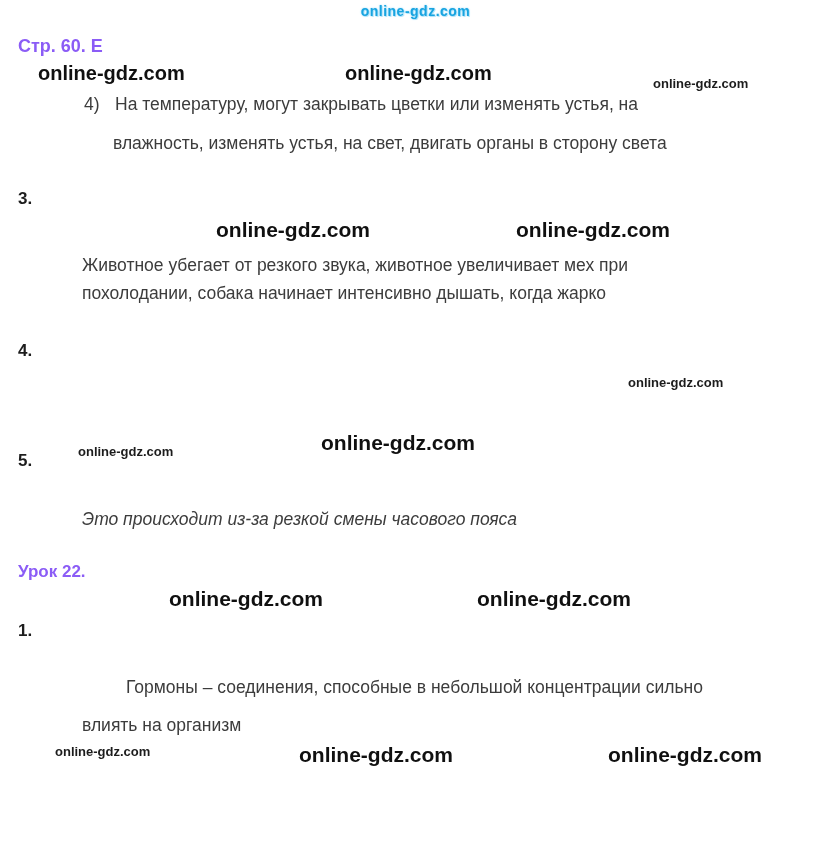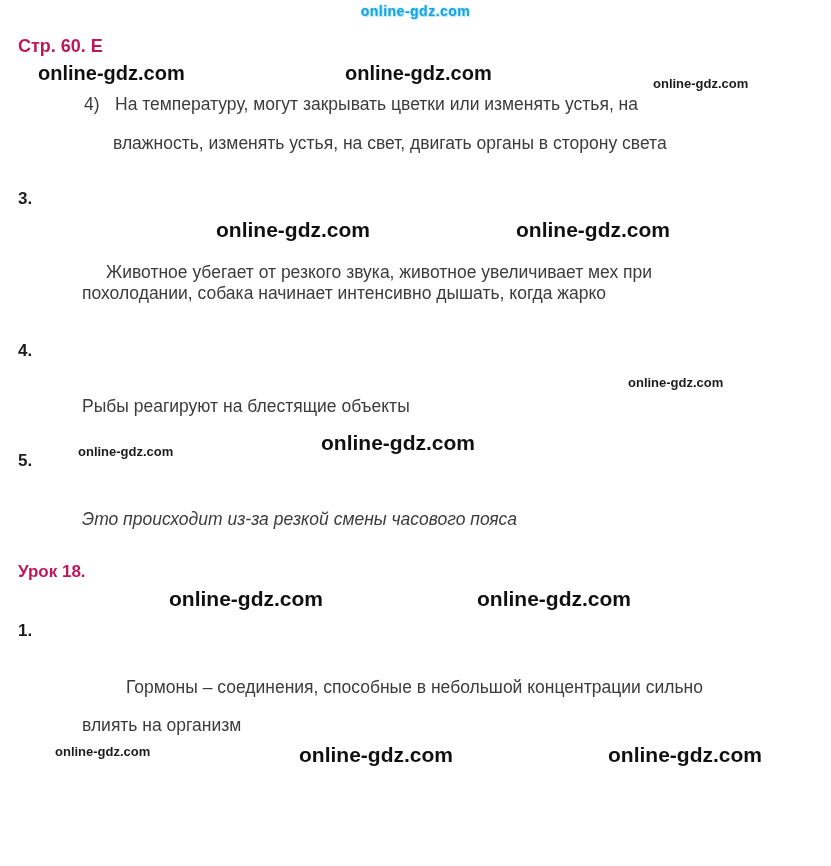--- a/index.html
+++ b/index.html
@@ -31,21 +31,21 @@
     color: #101010;
   }
   .wm-sm {
     font-size: 13px;
     font-weight: 700;
     color: #1c1c1c;
   }
   .heading {
     font-size: 18px;
     font-weight: 700;
-    color: #be185d;
+    color: #8b5cf6;
   }
   .num {
     font-size: 17px;
     font-weight: 700;
     color: #1d1d1d;
   }
   .body-line {
     font-size: 17.5px;
     font-weight: 400;
     color: #3c3c3c;
@@ -64,33 +64,32 @@
   <div class="abs wm-lg" style="left:345px; top:62px; font-size:20px;">online-gdz.com</div>
   <div class="abs wm-sm" style="left:653px; top:76px;">online-gdz.com</div>
 
   <div class="abs body-line" style="left:84px; top:94px;">4)</div>
   <div class="abs body-line" style="left:115px; top:94px;">На температуру, могут закрывать цветки или изменять устья, на</div>
   <div class="abs body-line" style="left:113px; top:133px;">влажность, изменять устья, на свет, двигать органы в сторону света</div>
 
   <div class="abs num" style="left:18px; top:189px;">3.</div>
   <div class="abs wm-lg" style="left:216px; top:218px;">online-gdz.com</div>
   <div class="abs wm-lg" style="left:516px; top:218px;">online-gdz.com</div>
-  <div class="abs body-line" style="left:82px; top:262px;margin-left:24px;">Животное убегает от резкого звука, животное увеличивает мех при</div>
+  <div class="abs body-line" style="left:82px; top:255px;">Животное убегает от резкого звука, животное увеличивает мех при</div>
   <div class="abs body-line" style="left:82px; top:283px;">похолодании, собака начинает интенсивно дышать, когда жарко</div>
 
   <div class="abs num" style="left:18px; top:341px;">4.</div>
   <div class="abs wm-sm" style="left:628px; top:375px;">online-gdz.com</div>
-  <div class="abs body-line" style="left:82px; top:396px;">Рыбы реагируют на блестящие объекты</div>
 
   <div class="abs num" style="left:18px; top:451px;">5.</div>
   <div class="abs wm-sm" style="left:78px; top:444px;">online-gdz.com</div>
   <div class="abs wm-lg" style="left:321px; top:431px;">online-gdz.com</div>
   <div class="abs body-line" style="left:82px; top:509px;font-style:italic;">Это происходит из-за резкой смены часового пояса</div>
 
-  <div class="abs heading" style="left:18px; top:562px; font-size:17px;">Урок 18.</div>
+  <div class="abs heading" style="left:18px; top:562px; font-size:17px;">Урок 22.</div>
   <div class="abs wm-lg" style="left:169px; top:587px;">online-gdz.com</div>
   <div class="abs wm-lg" style="left:477px; top:587px;">online-gdz.com</div>
 
   <div class="abs num" style="left:18px; top:621px;">1.</div>
   <div class="abs body-line" style="left:82px; top:677px;margin-left:44px;">Гормоны – соединения, способные в небольшой концентрации сильно</div>
   <div class="abs body-line" style="left:82px; top:715px;">влиять на организм</div>
 
   <div class="abs wm-sm" style="left:55px; top:744px;">online-gdz.com</div>
   <div class="abs wm-lg" style="left:299px; top:743px;">online-gdz.com</div>
   <div class="abs wm-lg" style="left:608px; top:743px;">online-gdz.com</div>

